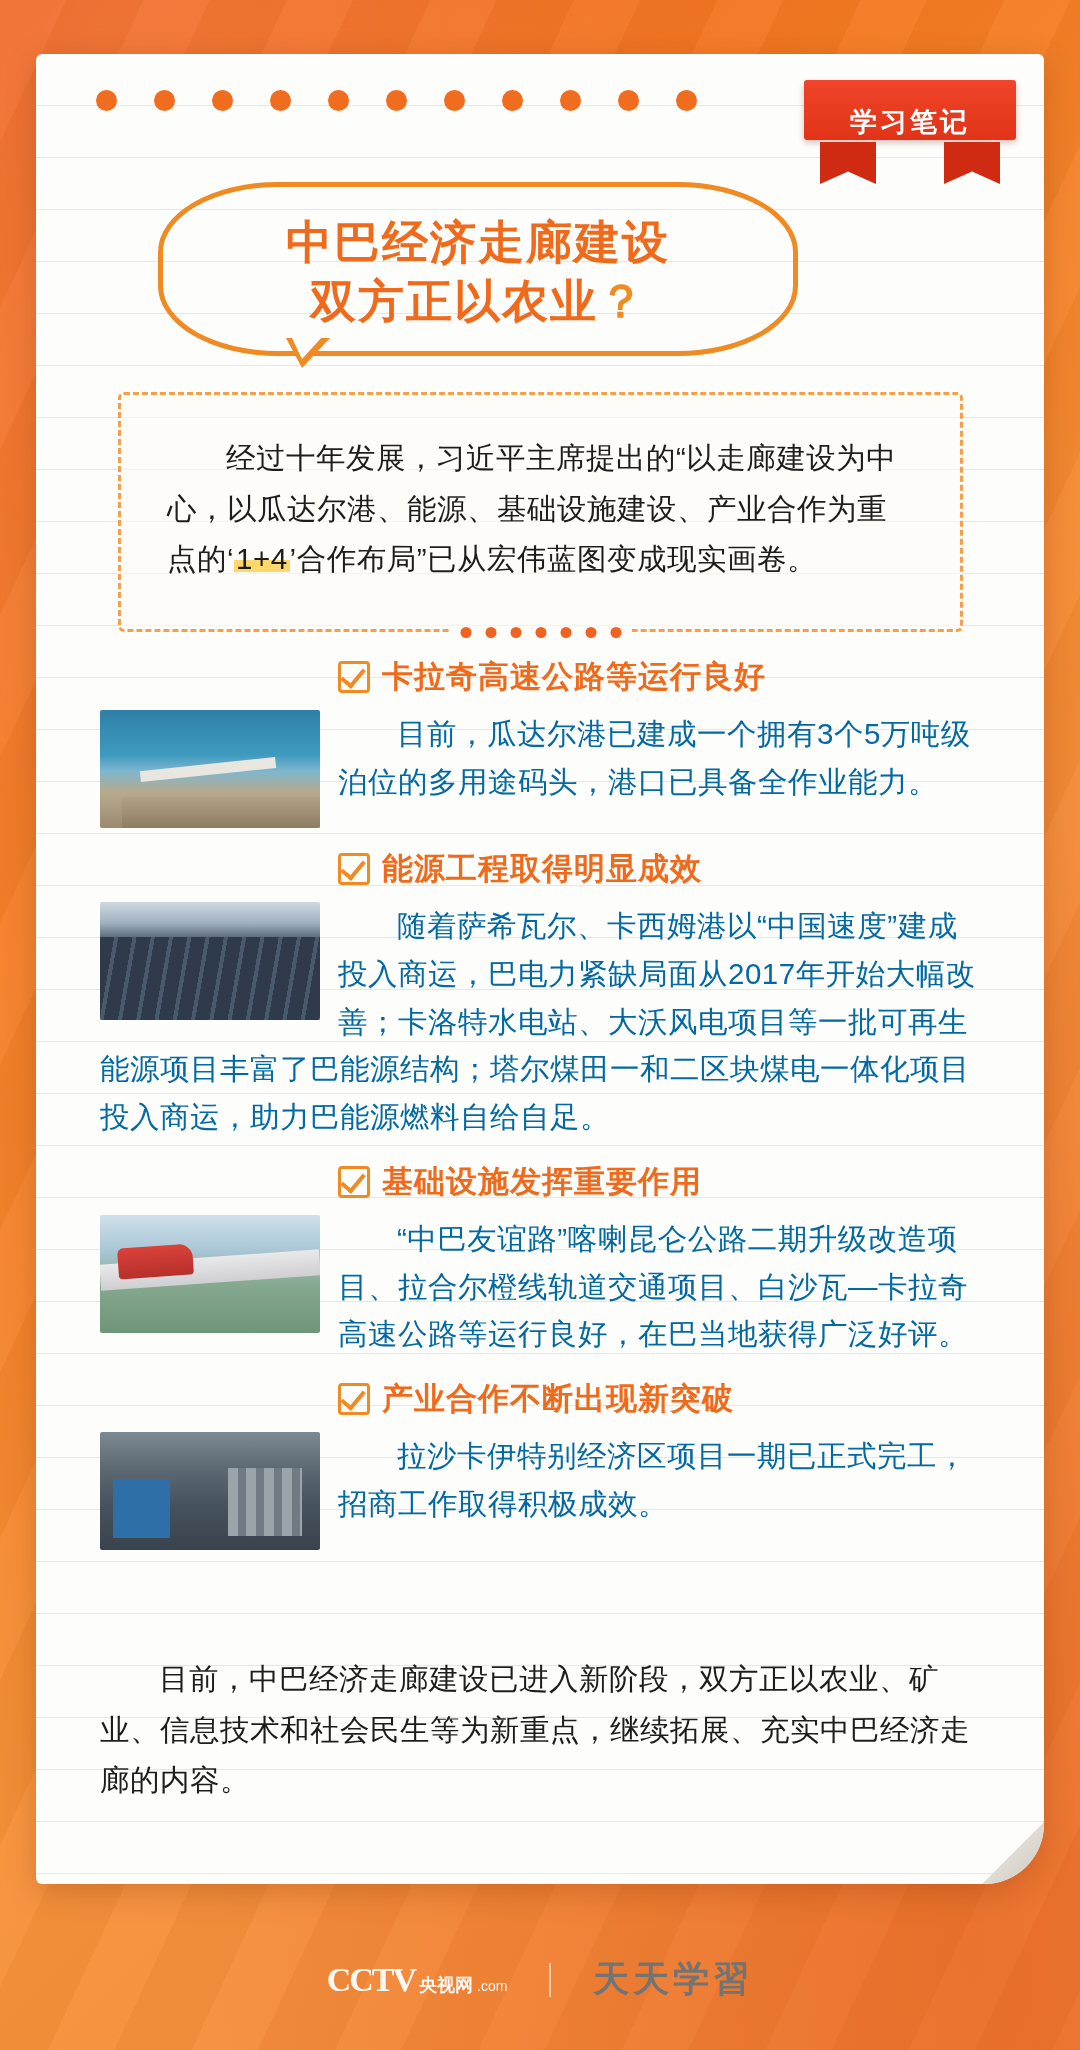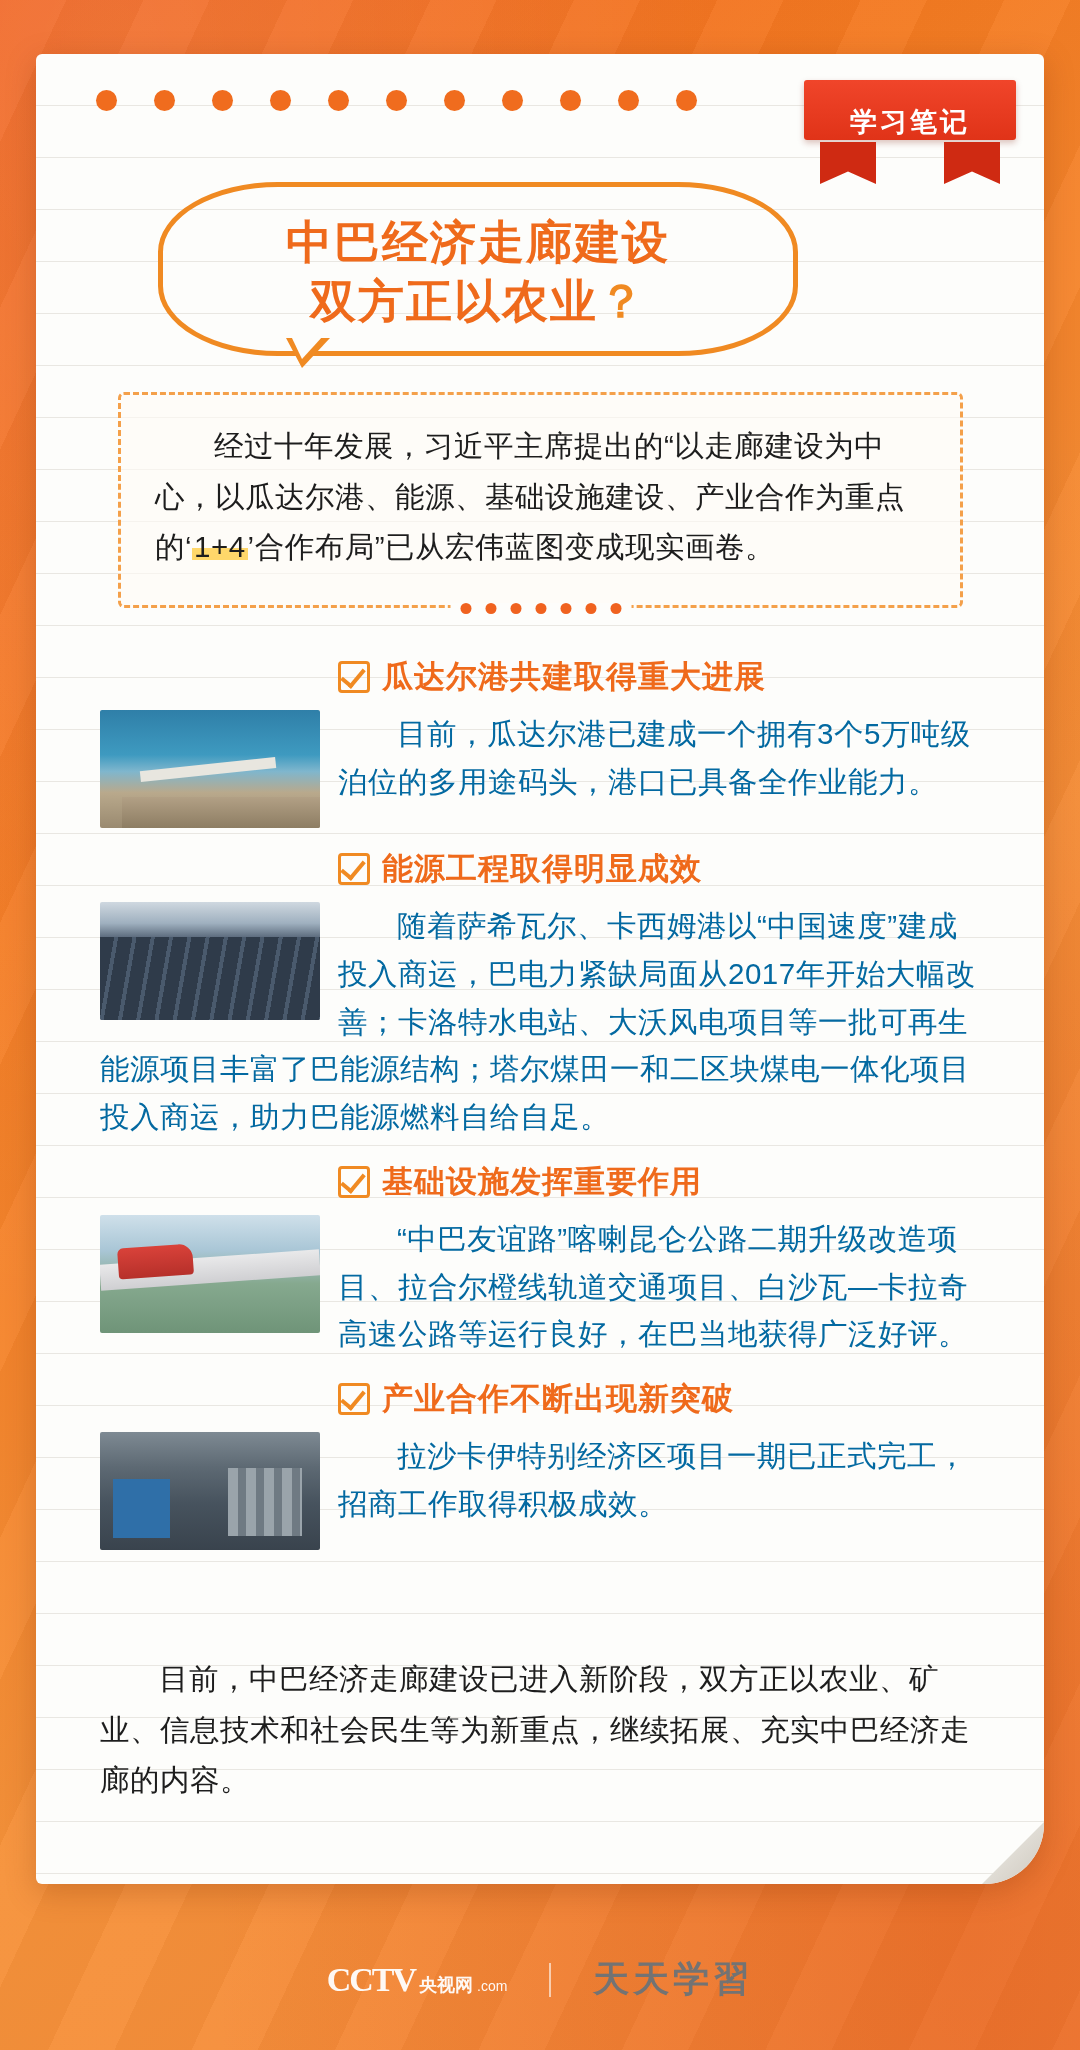--- a/index.html
+++ b/index.html
@@ -163,21 +163,21 @@
     left: 82px;
     top: 338px;
     width: 845px;
     padding: 26px 34px 32px 34px;
     border: 3px dashed #f4a04a;
     border-radius: 6px;
     box-sizing: border-box;
     background: rgba(255,252,246,0.6);
   }
   .lead-box p {
-    margin: 0;
+    margin: 12px;
     font-size: 29.5px;
     line-height: 1.72;
     color: #1d1d1d;
     text-indent: 2em;
     font-family: "Liberation Sans", sans-serif;
     letter-spacing: 0.5px;
   }
   .hl {
     background: linear-gradient(transparent 56%, #ffd76a 56%, #ffd76a 92%, transparent 92%);
     padding: 0 2px;
@@ -448,21 +448,21 @@
         <i></i>
         <i></i>
     </div>
   </div>
 
   <div class="sections">
 
     <div class="section">
       <div class="sec-head">
         <span class="check-icon"></span>
-        <span class="sec-title">瓜达尔港共建取得重大进展</span>
+        <span class="sec-title">卡拉奇高速公路等运行良好</span>
       </div>
       <div class="sec-body">
         <div class="thumb t-port"></div>
         <div class="sec-text">目前，瓜达尔港已建成一个拥有3个5万吨级泊位的多用途码头，港口已具备全作业能力。</div>
         <div class="clear"></div>
       </div>
     </div>
 
     <div class="section">
       <div class="sec-head">

